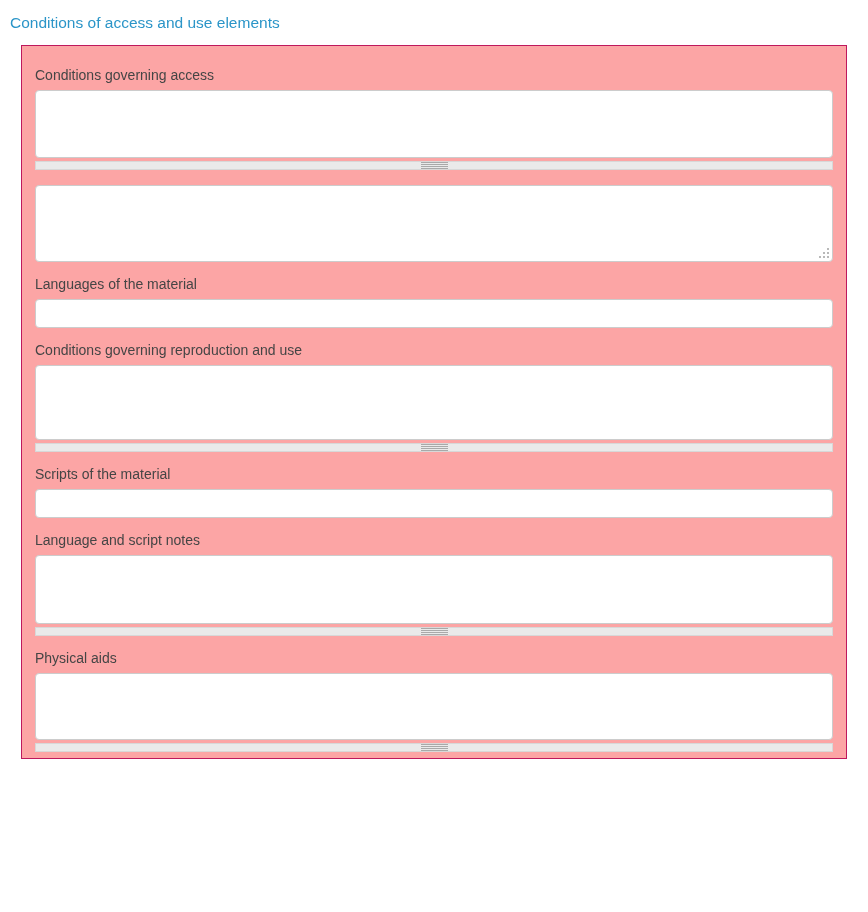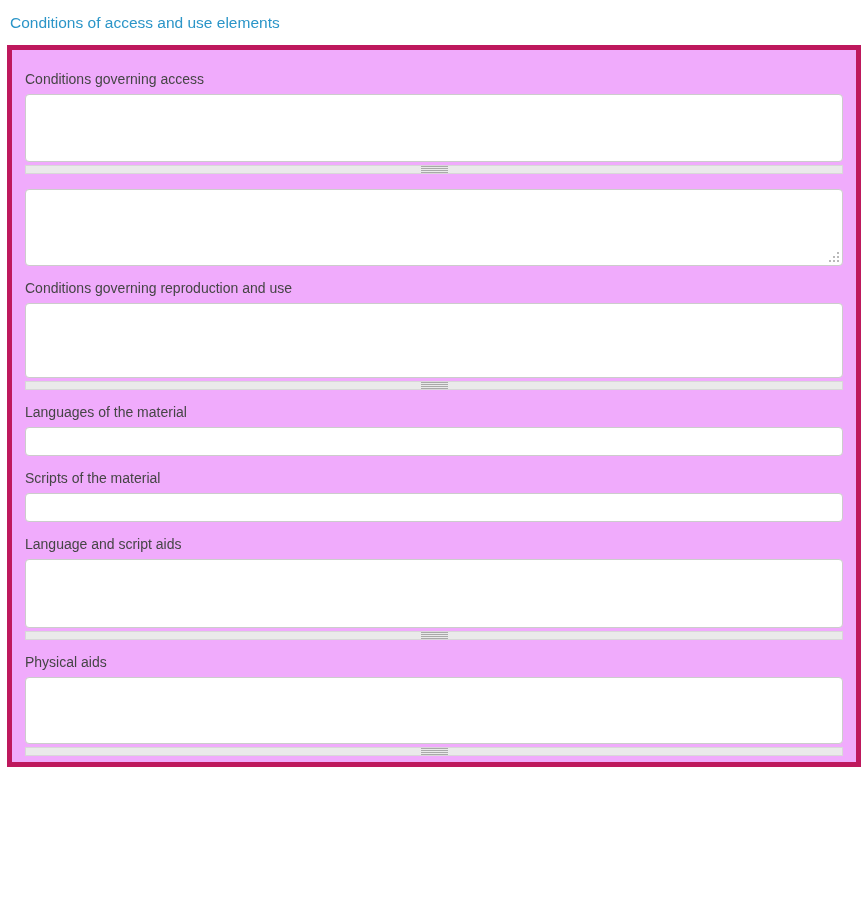--- a/index.html
+++ b/index.html
@@ -16,23 +16,23 @@
   }
   .section-title {
     margin: 0;
     padding: 14px 0 13px 10px;
     font-size: 15.5px;
     font-weight: 400;
     color: #2b95c8;
     cursor: pointer;
   }
   .panel {
-    margin: 0 7px;
-    background: #f0abfc;
-    border: 5px solid #be185d;
+    margin: 0 21px;
+    background: #fca5a5;
+    border: 1px solid #be185d;
     padding: 14px 13px 6px 13px;
   }
   .field { margin-bottom: 15px; }
   .field:first-child { margin-top: 8px; }
   .field:last-child { margin-bottom: 0; }
   .flabel {
     display: block;
     font-size: 14px;
     line-height: 15px;
     color: #454545;
@@ -115,39 +115,39 @@
 
 
     <div class="field">
       <div class="ta-wrap">
         <textarea class="ta ta-77" style=""></textarea>
         <span class="corner-grip"></span>
       </div>
     </div>
 
     <div class="field">
+      <label class="flabel">Languages of the material</label>
+      <input class="tx" type="text" value="" style="">
+    </div>
+
+    <div class="field">
       <label class="flabel">Conditions governing reproduction and use</label>
       <textarea class="ta ta-75" style=""></textarea>
       <div class="resize-bar">
         <span class="grip"></span>
       </div>
     </div>
 
     <div class="field">
-      <label class="flabel">Languages of the material</label>
-      <input class="tx" type="text" value="" style="">
-    </div>
-
-    <div class="field">
       <label class="flabel">Scripts of the material</label>
       <input class="tx" type="text" value="" style="">
     </div>
 
     <div class="field">
-      <label class="flabel">Language and script aids</label>
+      <label class="flabel">Language and script notes</label>
       <textarea class="ta ta-69" style=""></textarea>
       <div class="resize-bar">
         <span class="grip"></span>
       </div>
     </div>
 
     <div class="field">
       <label class="flabel">Physical aids</label>
       <textarea class="ta ta-67" style=""></textarea>
       <div class="resize-bar">

